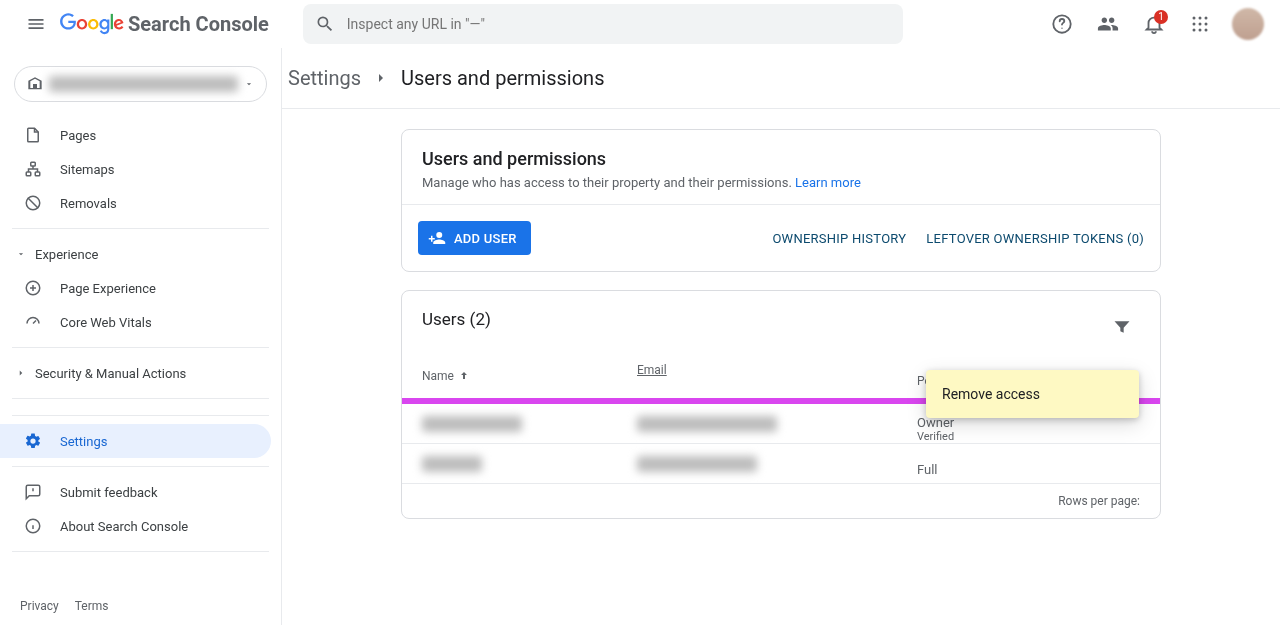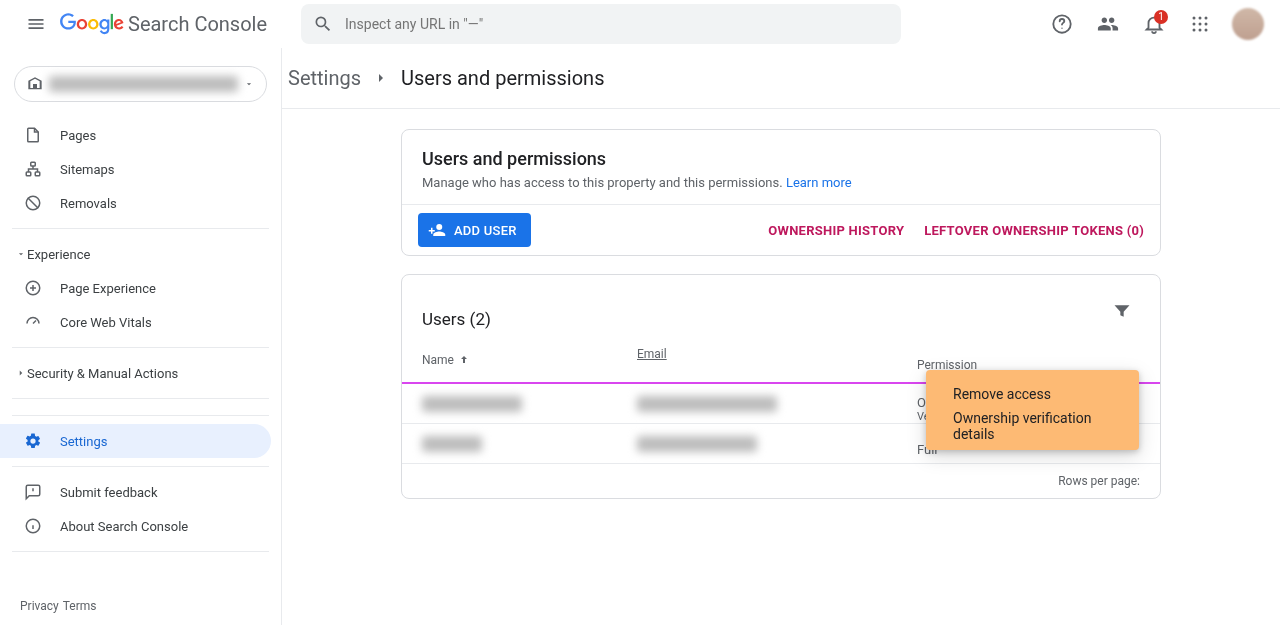--- a/index.html
+++ b/index.html
@@ -2,72 +2,72 @@
 <html><head>
   <meta charset="utf-8">
   <style>
     * { margin: 0; padding: 0; box-sizing: border-box; font-family: 'Roboto', 'Arial', sans-serif; }
     body { width: 1280px; height: 625px; background: #fff; overflow: hidden; position: relative; }
 
     
     .header { height: 48px; display: flex; align-items: center; padding: 0 16px; border-bottom: 1px solid transparent; }
     .menu-btn { width: 40px; height: 40px; display: flex; align-items: center; justify-content: center; border-radius: 50%; cursor: pointer; }
     .logo-wrap { display: flex; align-items: center; gap: 4px; margin-left: 4px; }
-    .logo-text { font-size: 20px; color: #5f6368; font-weight: 400; }
+    .logo-text { font-size: 20px; color: #5f6368; font-weight: 700; }
     .search-bar { margin-left: 34px; width: 600px; height: 40px; background: #f1f3f4; border-radius: 8px; display: flex; align-items: center; padding: 0 12px; }
     .search-input { flex: 1; border: none; background: transparent; font-size: 14px; color: #5f6368; outline: none; margin-left: 12px; }
     .header-actions { margin-left: auto; display: flex; align-items: center; gap: 6px; }
     .icon-btn { width: 40px; height: 40px; display: flex; align-items: center; justify-content: center; border-radius: 50%; cursor: pointer; position: relative; }
     .badge { position: absolute; top: 6px; right: 6px; background: #d93025; color: #fff; font-size: 10px; width: 14px; height: 14px; border-radius: 7px; display: flex; align-items: center; justify-content: center; }
     .avatar { width: 32px; height: 32px; border-radius: 50%; background: linear-gradient(#d0b8a8,#bfa090); filter: blur(1px); margin-left: 6px; }
 
     
     .main { display: flex; height: calc(625px - 48px); }
     .sidebar { width: 281px; padding-top: 18px; display: flex; flex-direction: column; }
     .property-selector { margin: 0 14px 16px 14px; height: 36px; border: 1px solid #dadce0; border-radius: 18px; display: flex; align-items: center; padding: 0 12px; }
     .prop-blur { flex:1; height:16px; background:#bdbdbd; border-radius:3px; filter: blur(4px); margin: 0 6px; }
     .nav-item { height: 34px; display: flex; align-items: center; padding-left: 24px; gap: 18px; font-size: 13px; color: #3c4043; cursor: pointer; border-radius: 0 24px 24px 0; margin-right: 10px; }
     .nav-item.active { background: #e8f0fe; color: #1967d2; }
-    .nav-section { height: 34px; display:flex; align-items:center; padding-left: 16px; gap: 1px; font-size: 13px; color: #3c4043; cursor:pointer; }
+    .nav-section { height: 34px; display:flex; align-items:center; padding-left: 16px; gap: 9px; font-size: 13px; color: #3c4043; cursor:pointer; }
     .nav-divider { height: 1px; background: #e8eaed; margin: 8px 12px; }
     .nav-indent { padding-left: 24px; }
-    .sidebar-footer { margin-top: auto; padding: 12px 20px; display:flex; gap: 4px; font-size: 12px; color: #5f6368; }
+    .sidebar-footer { margin-top: auto; padding: 12px 20px; display:flex; gap: 16px; font-size: 12px; color: #5f6368; }
 
     
     .content { flex: 1; background: #fff; border-left: 1px solid #e8eaed; overflow: auto; }
     .breadcrumb { display: flex; align-items: center; gap: 12px; padding: 18px 0 18px 2px; margin-left: 4px; }
     .breadcrumb-link { font-size: 20px; color: #5f6368; cursor: pointer; }
     .breadcrumb-current { font-size: 20px; color: #202124; }
     .breadcrumb-wrap { padding-left: 0; border-bottom: 1px solid #e8eaed; }
     .content-inner { padding: 20px 0 0 0; display:flex; flex-direction: column; align-items: center; }
     .card { width: 760px; background: #fff; border: 1px solid #dadce0; border-radius: 8px; margin-bottom: 18px; }
 
     .card-head { padding: 18px 20px 14px 20px; }
     .card-title { font-size: 18px; font-weight: 500; color: #202124; margin-bottom: 6px; }
     .card-sub { font-size: 13px; color: #5f6368; }
     .card-sub a { color: #1a73e8; text-decoration: none; }
-    .card-toolbar { border-top: 1px solid #e8eaed; padding: 8px 16px; display: flex; align-items: center; }
+    .card-toolbar { border-top: 1px solid #e8eaed; padding: 16px 16px; display: flex; align-items: center; }
     .add-btn { height: 34px; background: #1a73e8; color: #fff; border: none; border-radius: 4px; padding: 0 14px 0 10px; font-size: 13px; font-weight: 500; display:flex; align-items:center; gap:8px; cursor:pointer; letter-spacing: 0.25px; }
-    .tb-link { color: #be185d; font-size: 13px; font-weight: 700; margin-left: 20px; cursor: pointer; letter-spacing: 0.25px; }
+    .tb-link { color: #0c4a6e; font-size: 13px; font-weight: 400; margin-left: 20px; cursor: pointer; letter-spacing: 0.25px; }
     .tb-spacer { flex: 1; }
 
-    .table-card .tbl-head { padding: 18px 20px 8px 20px; display:flex; align-items:flex-end; }
+    .table-card .tbl-head { padding: 18px 20px 8px 20px; display:flex; align-items:flex-start; }
     .tbl-title { font-size: 17px; color: #202124; }
     .filter-btn { margin-left: auto; width:36px; height:36px; display:flex;align-items:center;justify-content:center;border-radius:50%;cursor:pointer; }
-    .col-headers { display:flex; padding: 10px 20px; border-bottom: 2px solid #d946ef; font-size: 12px; color: #5f6368; }
+    .col-headers { display:flex; padding: 10px 20px; border-bottom: 6px solid #d946ef; font-size: 12px; color: #5f6368; }
     .col-name { width: 215px; display:flex; align-items:center; gap:4px; }
     .col-email { width: 280px; text-decoration: underline; }
     .col-perm { flex:1;margin-top:11px; }
     .row { display:flex; align-items:center; padding: 8px 20px; border-bottom: 1px solid #e8eaed; height: 40px; font-size: 13px; color:#5f6368; position: relative; }
     .blur-pill { height: 16px; background: #bdbdbd; filter: blur(4px); border-radius: 3px; }
     .perm-sub { font-size: 11px; color:#5f6368; }
     .tbl-footer { display:flex; align-items:center; justify-content:flex-end; padding: 10px 20px; font-size: 12px; color:#5f6368; gap: 10px; }
 
     
-    .menu-pop { position: absolute; top: 370px; left: 926px; width: 213px; background: #fdba74; border-radius: 4px; box-shadow: 0 2px 6px rgba(0,0,0,0.2), 0 6px 20px rgba(0,0,0,0.15); padding: 8px 11px; z-index: 50; }
+    .menu-pop { position: absolute; top: 370px; left: 926px; width: 213px; background: #fef9c3; border-radius: 4px; box-shadow: 0 2px 6px rgba(0,0,0,0.2), 0 6px 20px rgba(0,0,0,0.15); padding: 8px 0; z-index: 50; }
     .menu-item { height: 32px; display:flex; align-items:center; padding: 0 16px; font-size: 14px; color:#202124; cursor:pointer; }
     .menu-item.hl { background: #eeeeee; }
 
     svg { display: block; }
   </style>
 </head>
 <body>
 
 <div class="header">
   <div class="menu-btn">
@@ -232,21 +232,21 @@
         <span class="breadcrumb-current">Users and permissions</span>
       </div>
     </div>
 
     <div class="content-inner">
 
       <div class="card">
         <div class="card-head">
           <div class="card-title">Users and permissions</div>
           <div class="card-sub">
-            <span>Manage who has access to this property and this permissions.</span>
+            <span>Manage who has access to their property and their permissions.</span>
             <a href="#">Learn more</a>
           </div>
         </div>
         <div class="card-toolbar">
           <button class="add-btn">
             <svg width="18" height="18" viewBox="0 0 24 24" fill="#fff">
                 <path d="M15 12a4 4 0 100-8 4 4 0 000 8zm-9 0V9H4v3H1v2h3v3h2v-3h3v-2H6zm9 2c-2.67 0-8 1.34-8 4v2h16v-2c0-2.66-5.33-4-8-4z"></path>
               </svg>
             <span>ADD USER</span>
           </button>
@@ -299,14 +299,13 @@
         <div class="tbl-footer">
           <span>Rows per page:</span>
         </div>
       </div>
     </div>
   </div>
 </div>
 
 <div class="menu-pop">
   <div class="menu-item">Remove access</div>
-  <div class="menu-item">Ownership verification details</div>
 </div>
 
 </body></html>

